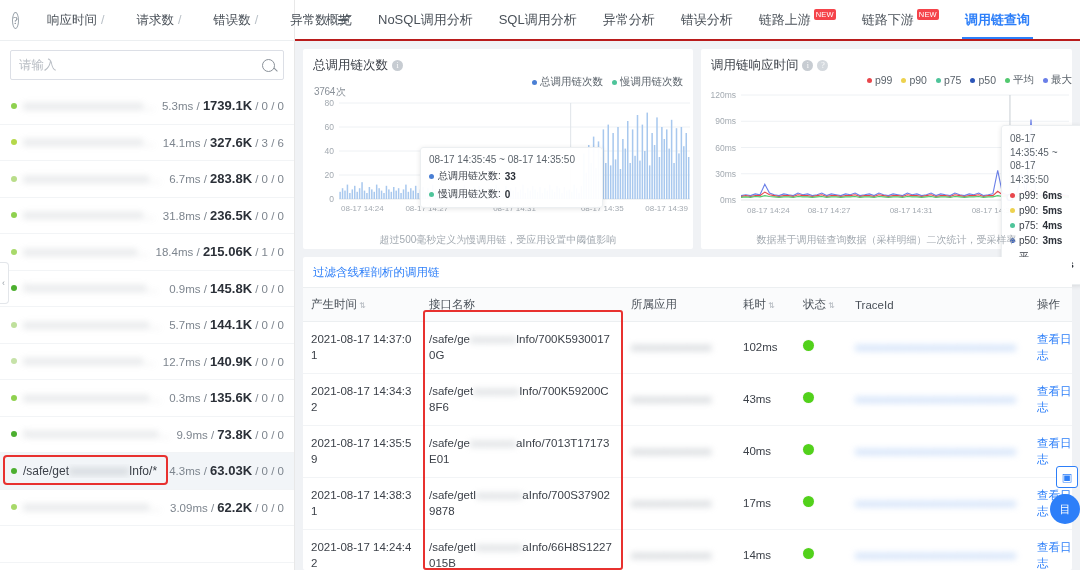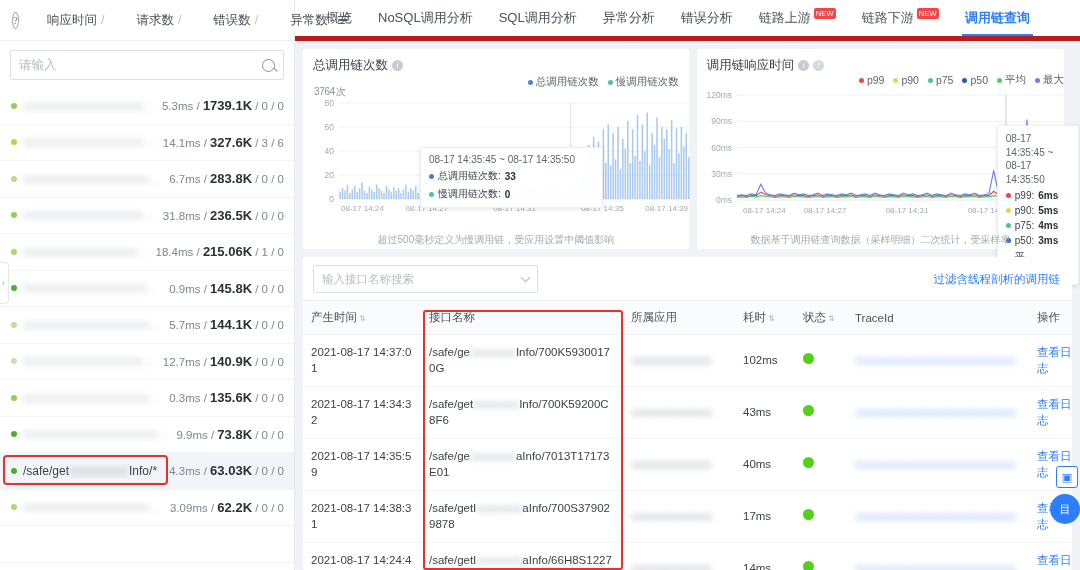--- a/index.html
+++ b/index.html
@@ -50,29 +50,29 @@
   .smetrics b { color:#2b3038; font-size:13px; font-weight:bold;}
   .highlight-box { position:absolute; left:3px; right:auto; top:2px; width:165px; height:30px;
                    border:2.2px solid #e8312f; border-radius:4px; pointer-events:none; }
   .collapse-handle { position:absolute; left:-1px; top:262px; width:10px; height:42px; background:#fff;
                      border:1px solid #e3e6ea; border-left:0; border-radius:0 4px 4px 0;
                      display:flex; align-items:center; justify-content:center; font-size:9px; color:#9aa1a8; z-index:5;}
 
   
   .main { flex:1; height:570px; display:flex; flex-direction:column; background:#f0f2f5; overflow:hidden;}
   .tabs { height:41px; background:#fff; display:flex; align-items:stretch; padding:0 18px;
-          border-bottom:5px solid #b91c1c; gap:0;text-align:center; }
+          border-bottom:2px solid #b91c1c; gap:0;text-align:center; }
   .tab { display:flex; align-items:center; padding:0 13px; font-size:13px; color:#4a5159;
          position:relative; cursor:pointer; white-space:nowrap;}
   .tab.active { color:#2d7ff9; font-weight:bold;}
   .tab.active:after { content:""; position:absolute; left:10px; right:10px; bottom:0; height:2.5px; background:#2d7ff9;}
   .newbadge { background:#f5434a; color:#fff; font-size:7.5px; border-radius:2px; padding:1px 2px;
               margin-left:3px; position:relative; top:-5px; letter-spacing:.2px; }
 
-  .charts { display:flex; gap:8px; padding:8px 16px 0 8px; }
+  .charts { display:flex; gap:8px; padding:8px 8px 0 8px; }
   .card { background:#fff; border-radius:2px; padding:8px 10px 4px 10px; position:relative; }
   .card.c1 { width:393px; height:200px; }
   .card.c2 { width:374px; height:200px; }
   .card-title { font-size:12.5px; color:#3c4149; display:flex; align-items:center; gap:4px; }
   .info-dot { width:11px; height:11px; border-radius:50%; background:#c7ccd2; color:#fff;
               font-size:8px; line-height:11px; text-align:center; font-family:"Liberation Serif",serif; }
   .info-dot.q { background:#d4d9de; }
   .bigval { font-size:22px; color:#2b3038; margin-top:1px; letter-spacing:-.3px;}
   .bigval span { font-size:10px; color:#8a9199; margin-left:1px;}
   .legend { position:absolute; display:flex; gap:9px; font-size:10.5px; color:#5c646c; align-items:center;}
@@ -522,24 +522,20 @@
               <span>平均:</span>
               <b>3.5ms</b>
             </div>
           </div>
         <div class="note">数据基于调用链查询数据（采样明细）二次统计，受采样率</div>
       </div>
     </div>
 
     <div class="tbl-panel">
       <div class="tbl-top">
-        <div class="sel-box">
-          <span>输入接口名称搜索</span>
-          <span class="chev"></span>
-        </div>
         <div class="flt-link">过滤含线程剖析的调用链</div>
       </div>
       <table>
         <colgroup>
           <col style="width:118px">
             <col style="width:202px">
             <col style="width:112px">
           <col style="width:60px">
             <col style="width:52px">
             <col style="width:182px">

